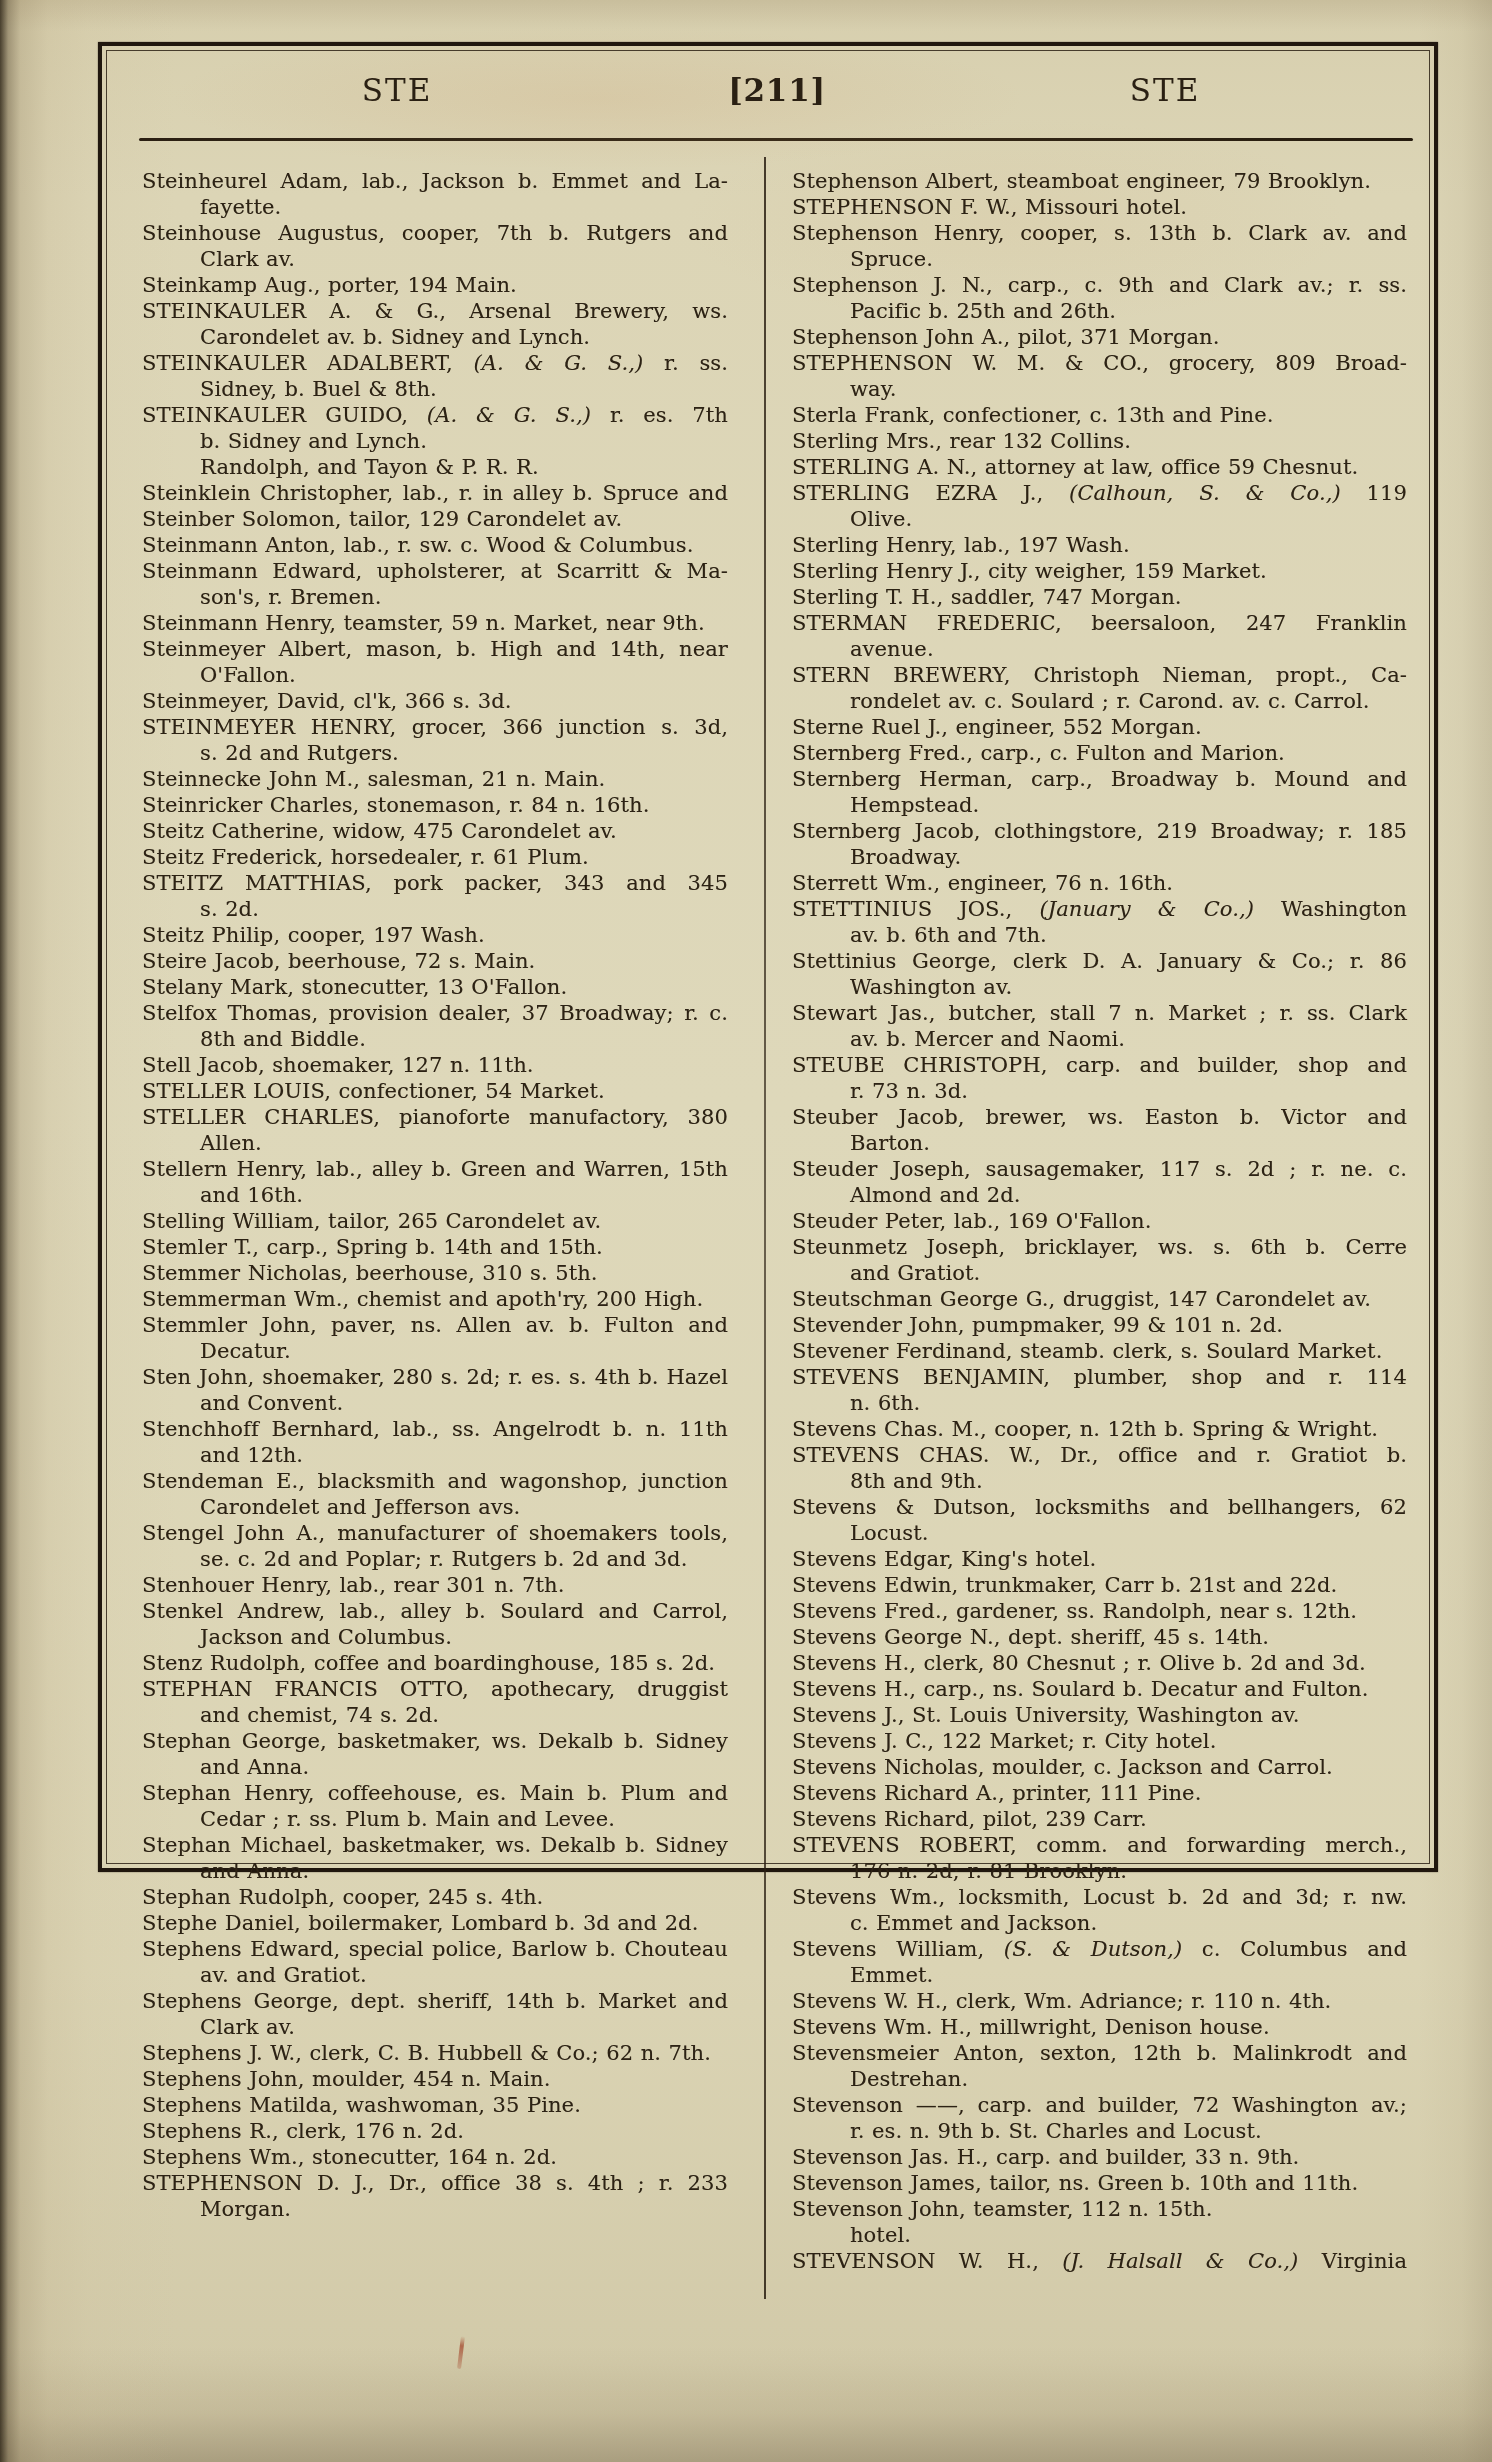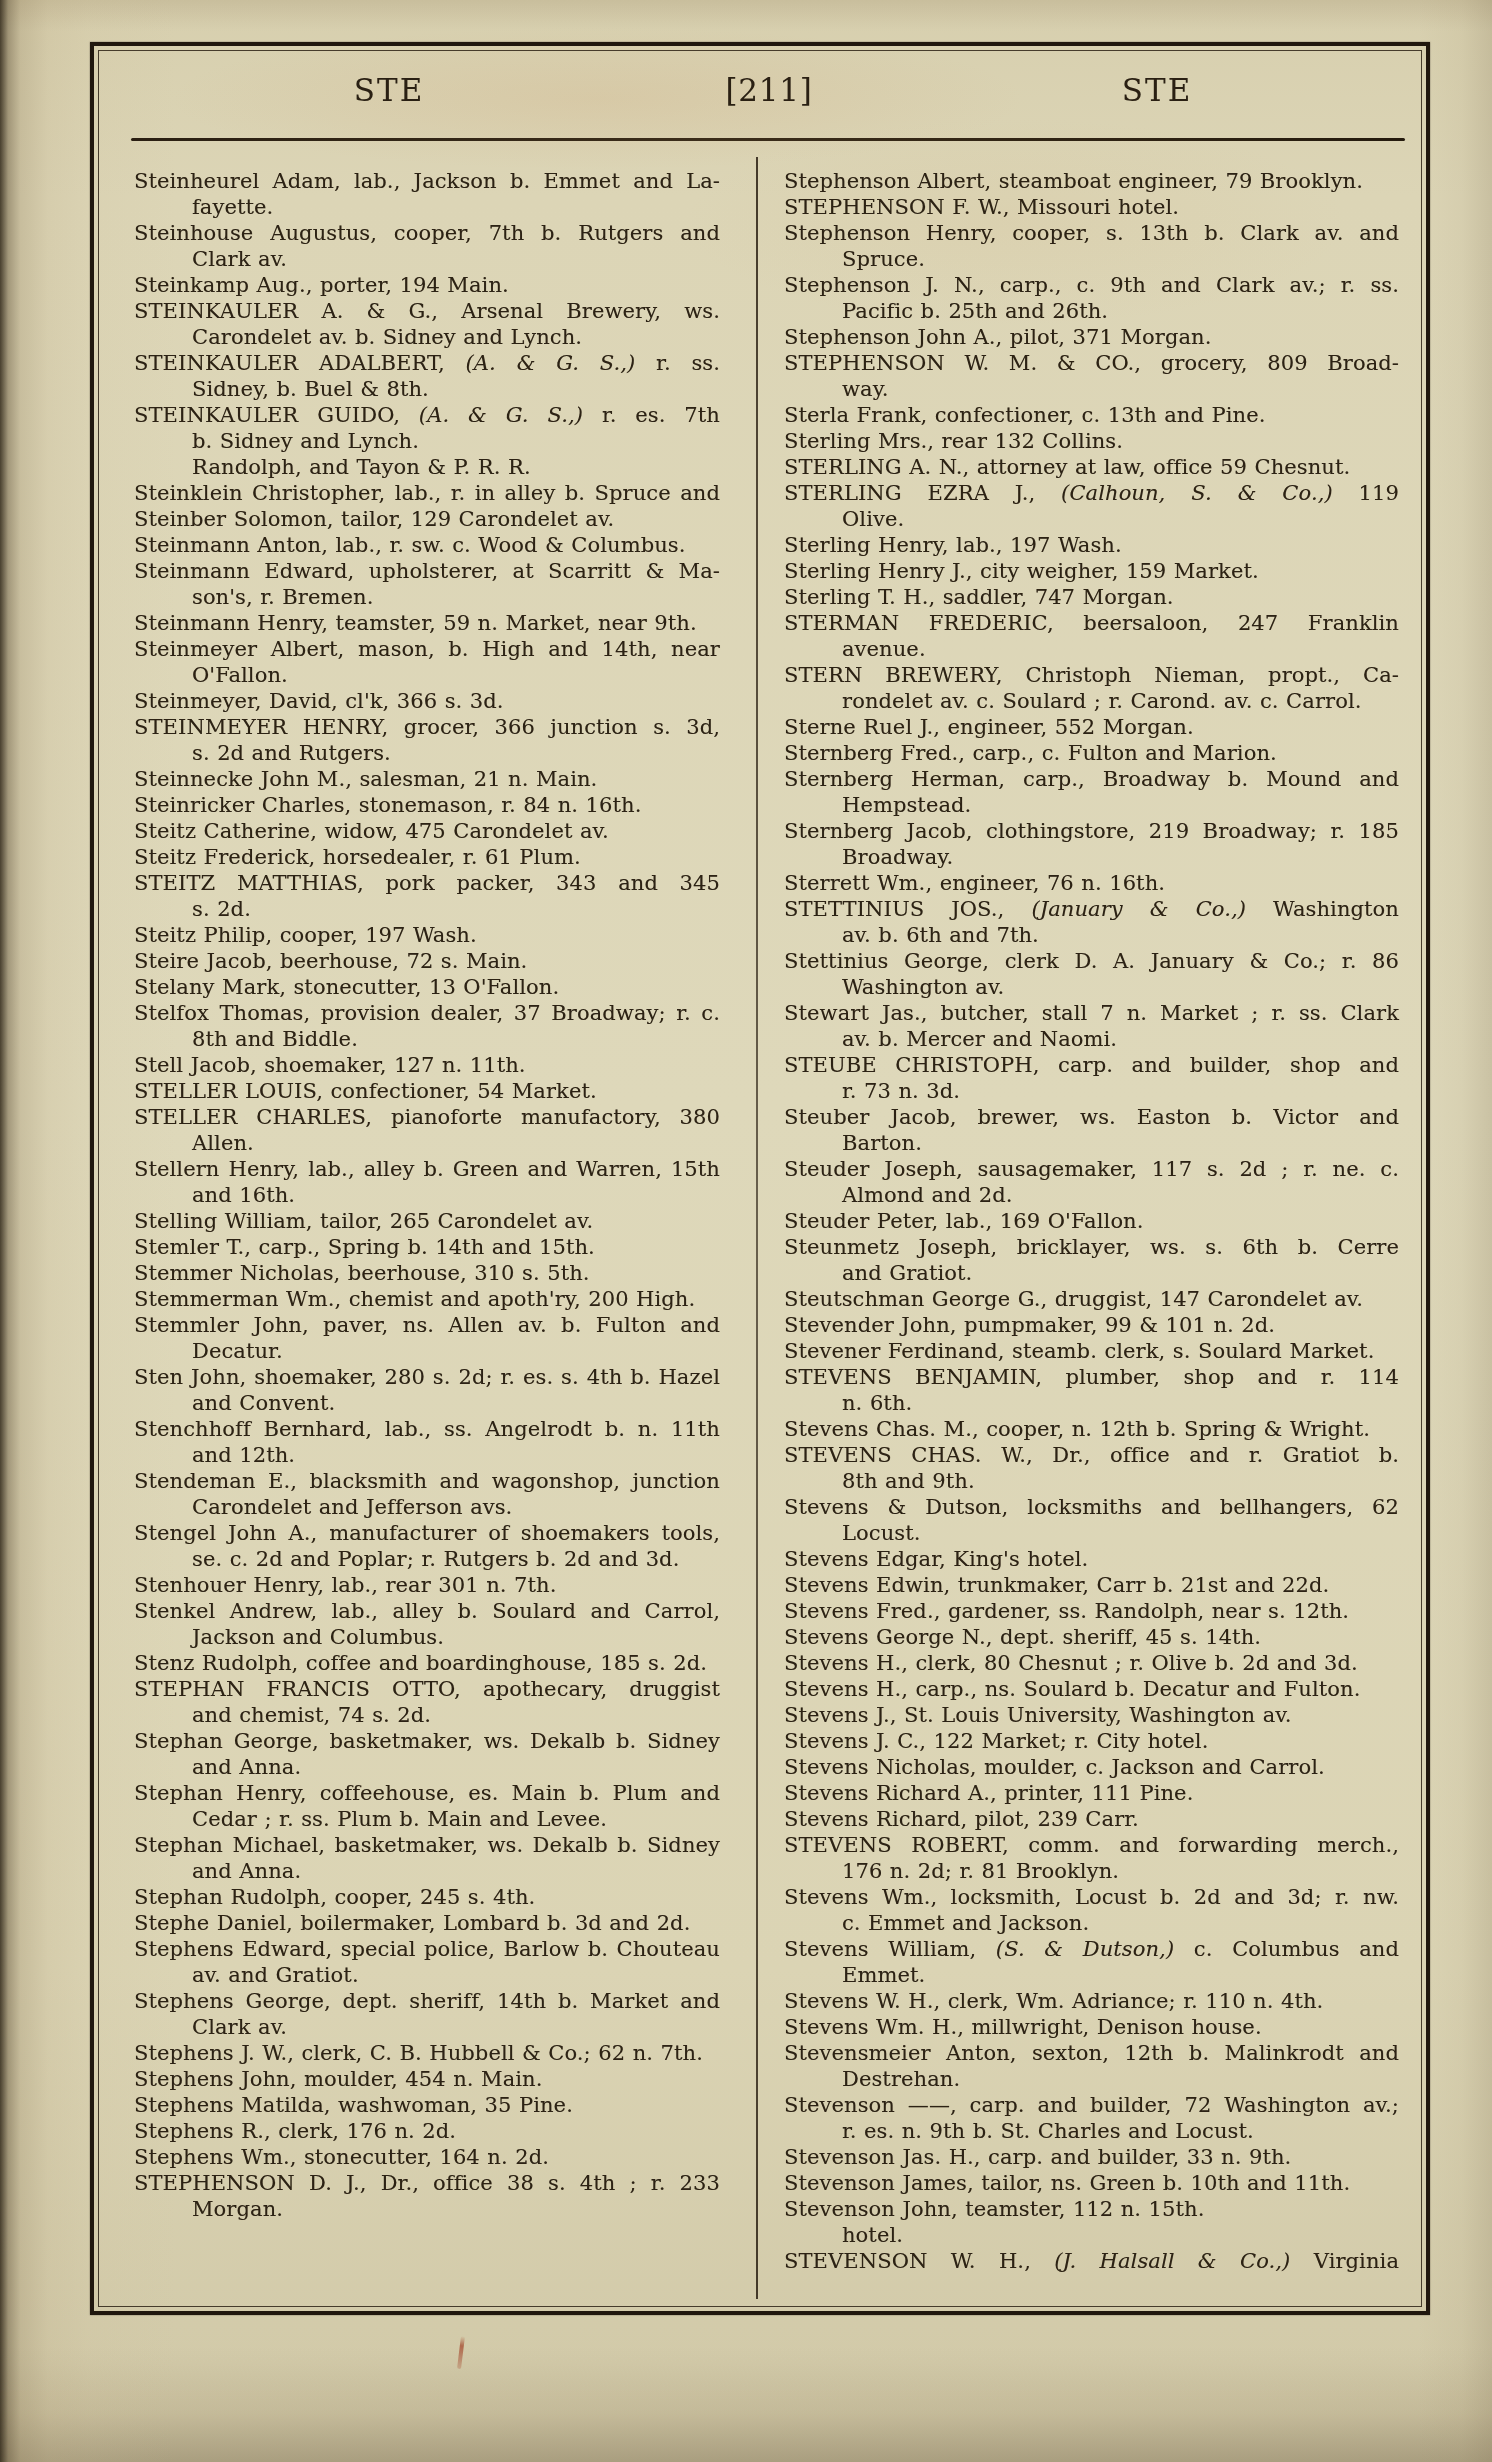--- a/index.html
+++ b/index.html
@@ -14,29 +14,29 @@
   .scan-shade{position:absolute;inset:0;pointer-events:none;
     background-image:
       radial-gradient(612px 102px at 40% 4%, rgba(205,165,120,.20), transparent 70%),
       radial-gradient(476px 149px at 68% 9%, rgba(208,178,128,.12), transparent 70%),
       linear-gradient(90deg, rgba(52,43,28,.88) 0px, rgba(104,89,62,.5) 8.2px, rgba(152,134,99,.3) 20.4px, rgba(186,168,130,.18) 48px, rgba(200,184,146,.10) 88px, rgba(0,0,0,0) 177px),
       linear-gradient(270deg, rgba(128,112,82,.22) 0px, rgba(160,144,108,.10) 31px, rgba(0,0,0,0) 75px),
       linear-gradient(180deg, rgba(150,130,95,.22) 0px, rgba(0,0,0,0) 31px),
       linear-gradient(0deg, rgba(96,81,55,.30) 0px, rgba(138,119,86,.14) 48px, rgba(0,0,0,0) 116px);
   }
   
-  .page{position:absolute;left:90px;top:42px;width:1340px;height:2273px;
+  .page{position:absolute;left:98px;top:42px;width:1340px;height:1830px;
     border:4.1px solid #20170e;box-sizing:border-box;
     box-shadow:0 0 1.4px rgba(32,23,14,.55);}
   .inner-border{position:absolute;inset:4.1px;border:1.4px solid rgba(38,27,15,.82);pointer-events:none;}
   
   .hdr{position:absolute;top:26px;height:38px;font-size:31px;color:#2a2013;
     letter-spacing:2px;white-space:nowrap;transform:translateX(-50%);}
   .hdr-left{left:295px;}
-  .hdr-center{left:675px;letter-spacing:0.7px;}
+  .hdr-center{left:675px;letter-spacing:0.7px;font-weight:bold;}
   .hdr-right{left:1063px;}
   .hdr-rule{position:absolute;left:37px;top:92px;width:1274px;height:3.4px;border-radius:2px;
     background:linear-gradient(90deg,#2a1f12,#3b2d1a 45%,#251b0e);}
   
   .col-divider{position:absolute;left:662px;top:111px;width:2px;height:2142px;
     background:linear-gradient(180deg,rgba(42,31,18,.85),rgba(42,31,18,.65) 50%,rgba(42,31,18,.85));}
   
   .col{position:absolute;top:122px;font-size:21px;line-height:26px;color:#2c2214;
     letter-spacing:0.1px;word-spacing:0.7px;
     text-shadow:0.2px 0.2px 0 rgba(44,34,20,.30);}

